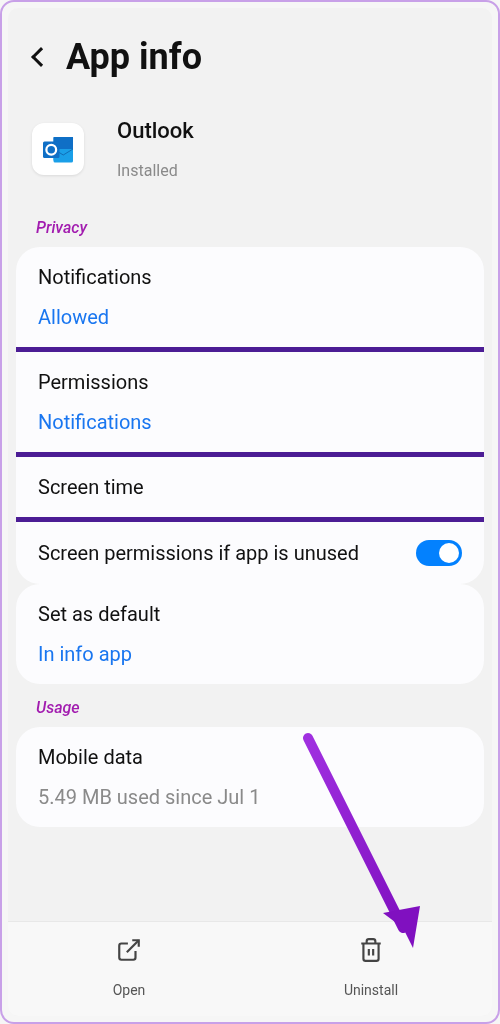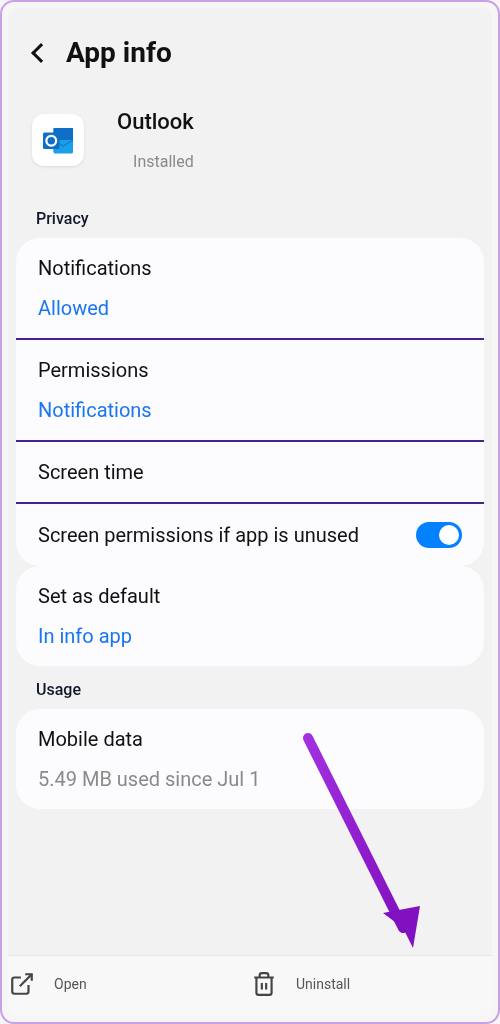--- a/index.html
+++ b/index.html
@@ -36,21 +36,21 @@
     }
     .back-chevron {
       width: 14px;
       height: 14px;
       border-left: 3px solid #111;
       border-bottom: 3px solid #111;
       transform: rotate(45deg);
       margin-left: 6px;
     }
     .header-title {
-      font-size: 28px;
+      font-size: 36px;
       font-weight: 700;
       color: #111;
     }
     .app-header {
       display: flex;
       align-items: center;
       padding: 20px 24px 24px 24px;
       gap: 33px;
     }
     .app-icon {
@@ -69,36 +69,36 @@
     }
     .app-name {
       font-size: 22px;
       color: #111;
       font-weight: 500;
     }
     .app-status {
       font-size: 16px;
       color: #8a8a8a;
       margin-top: 18px;
-      text-align: right;
     }
     .section-label {
       font-size: 16px;
-      color: #0f172a;
+      color: #a21caf;
       padding: 14px 28px 10px 28px;
       font-weight: 500;
+      font-style: italic;
     }
     .card {
       background: #fcfcfe;
       border-radius: 24px;
       margin: 0 8px;
     }
     .row {
       padding: 18px 22px;
-      border-bottom: 2px solid #4c1d95;
+      border-bottom: 5px solid #4c1d95;
       display: flex;
       align-items: center;
       justify-content: space-between;
     }
     .row:last-child {
       border-bottom: none;
     }
     .row-content {
       flex: 1;
     }
@@ -139,21 +139,21 @@
     .bottom-bar {
       display: flex;
       justify-content: space-around;
       align-items: center;
       padding: 14px 0 18px 0;
       background: #f8f8f8;
       border-top: 1px solid #e8e8e8;
     }
     .bottom-item {
       display: flex;
-      flex-direction: row;
+      flex-direction: column;
       align-items: center;
       gap: 18px;
       flex: 1;
     }
     .bottom-icon {
       width: 28px;
       height: 28px;
       display: flex;
       align-items: center;
       justify-content: center;

